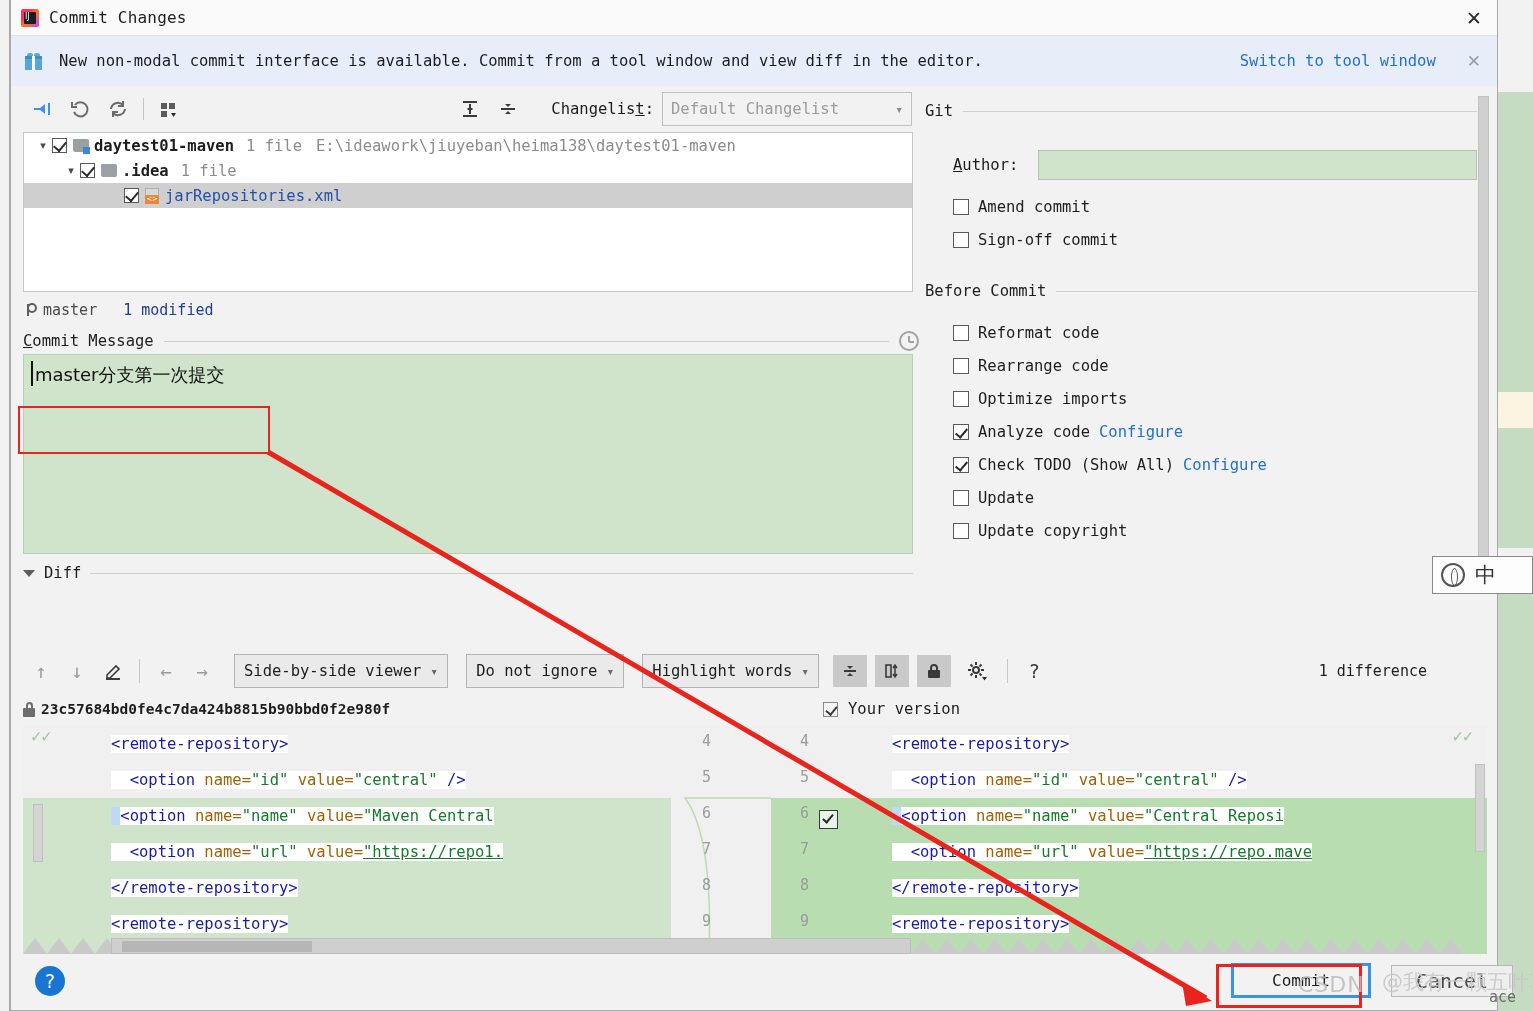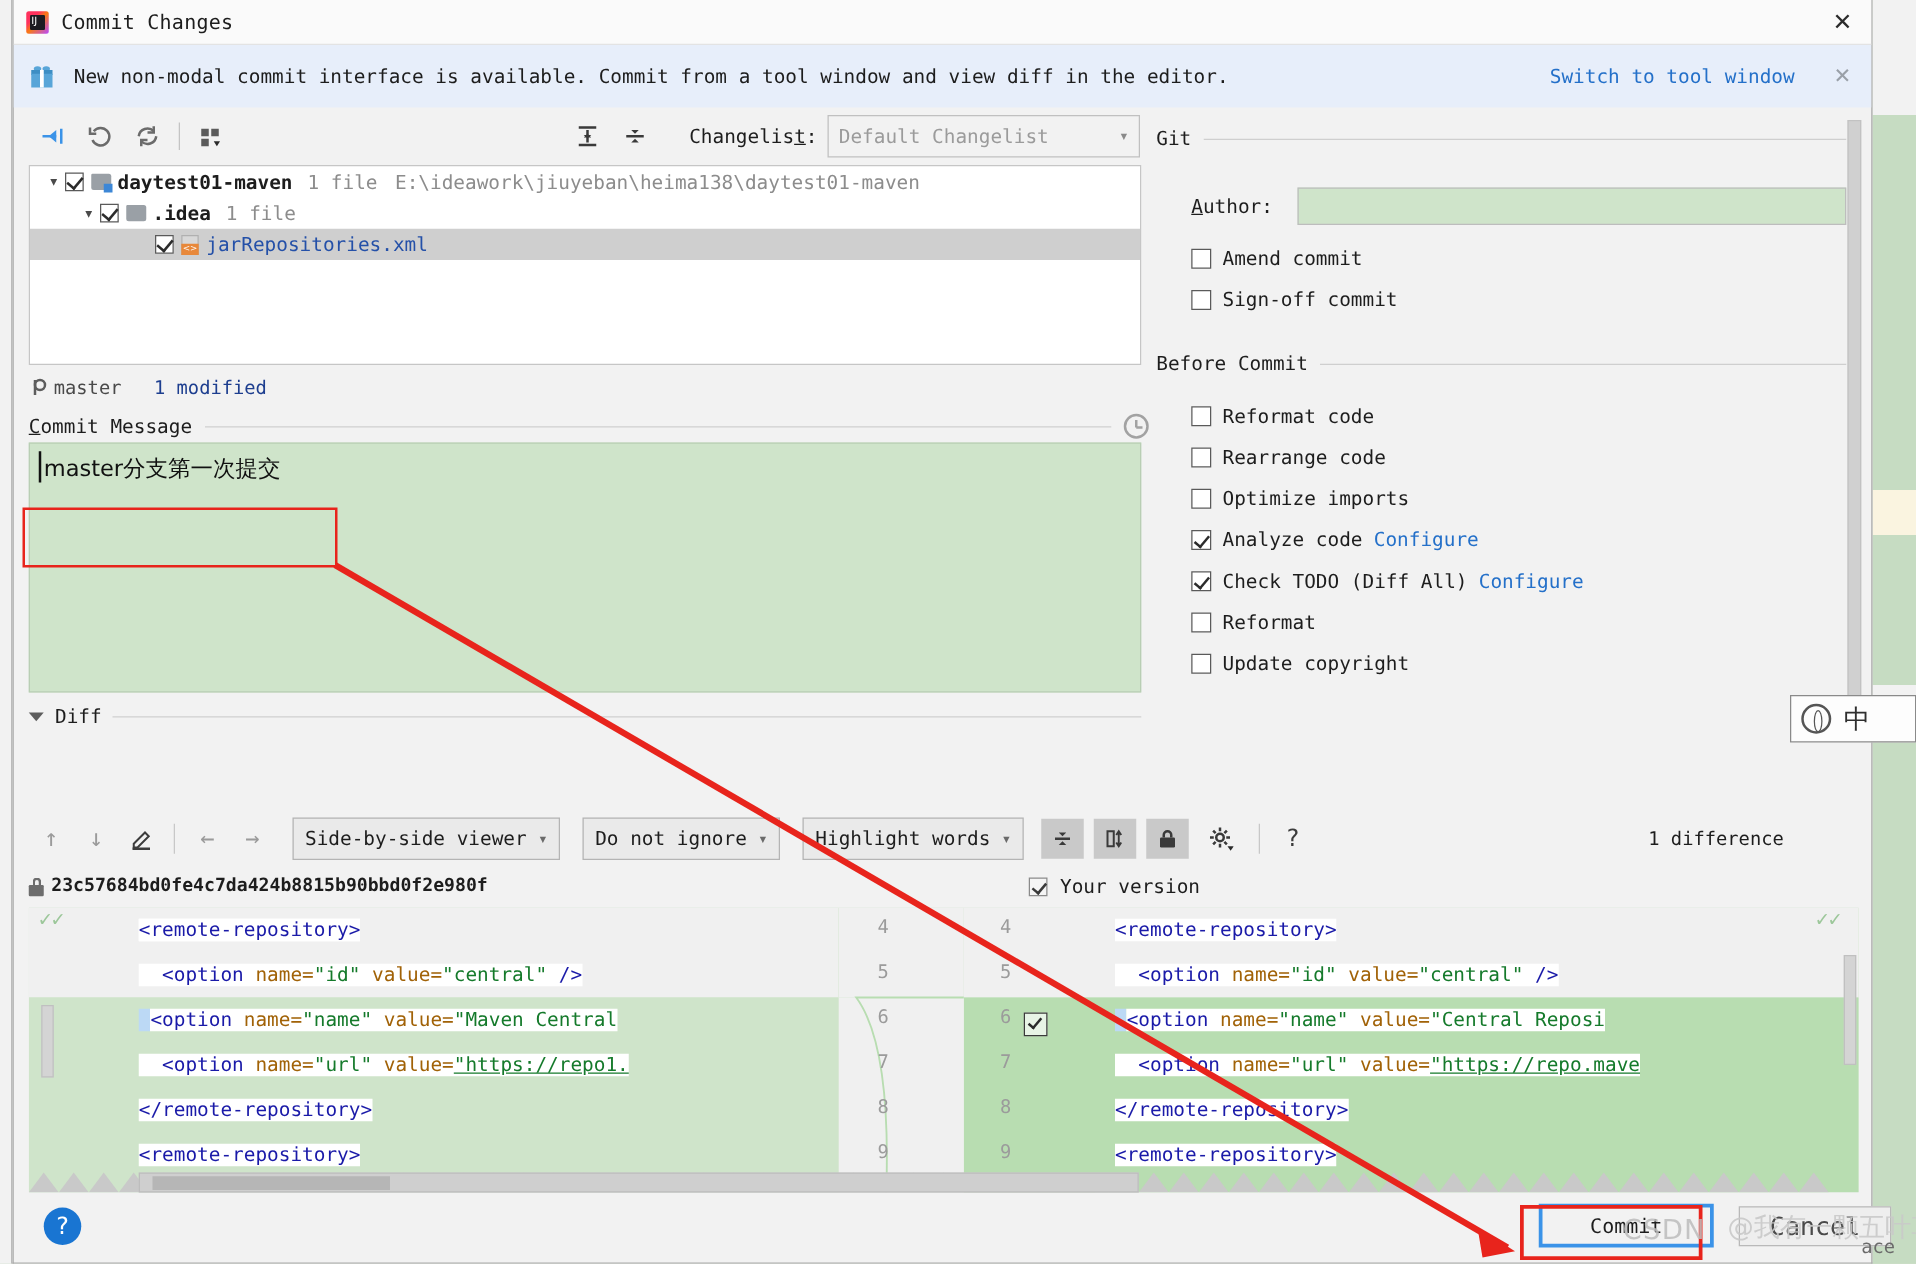--- a/index.html
+++ b/index.html
@@ -416,26 +416,26 @@
           <span class="ck"></span>
           <span>Optimize imports</span>
         </div>
         <div class="ck-row">
           <span class="ck on"></span>
           <span>Analyze code</span>
           <span class="cfg-link">Configure</span>
         </div>
         <div class="ck-row">
           <span class="ck on"></span>
-          <span>Check TODO (Diff All)</span>
+          <span>Check TODO (Show All)</span>
           <span class="cfg-link">Configure</span>
         </div>
         <div class="ck-row">
           <span class="ck"></span>
-          <span>Reformat</span>
+          <span>Update</span>
         </div>
         <div class="ck-row">
           <span class="ck"></span>
           <span>Update copyright</span>
         </div>
       </div>
 
       <div id="right-scroll"></div>
     </div>
   </div>

